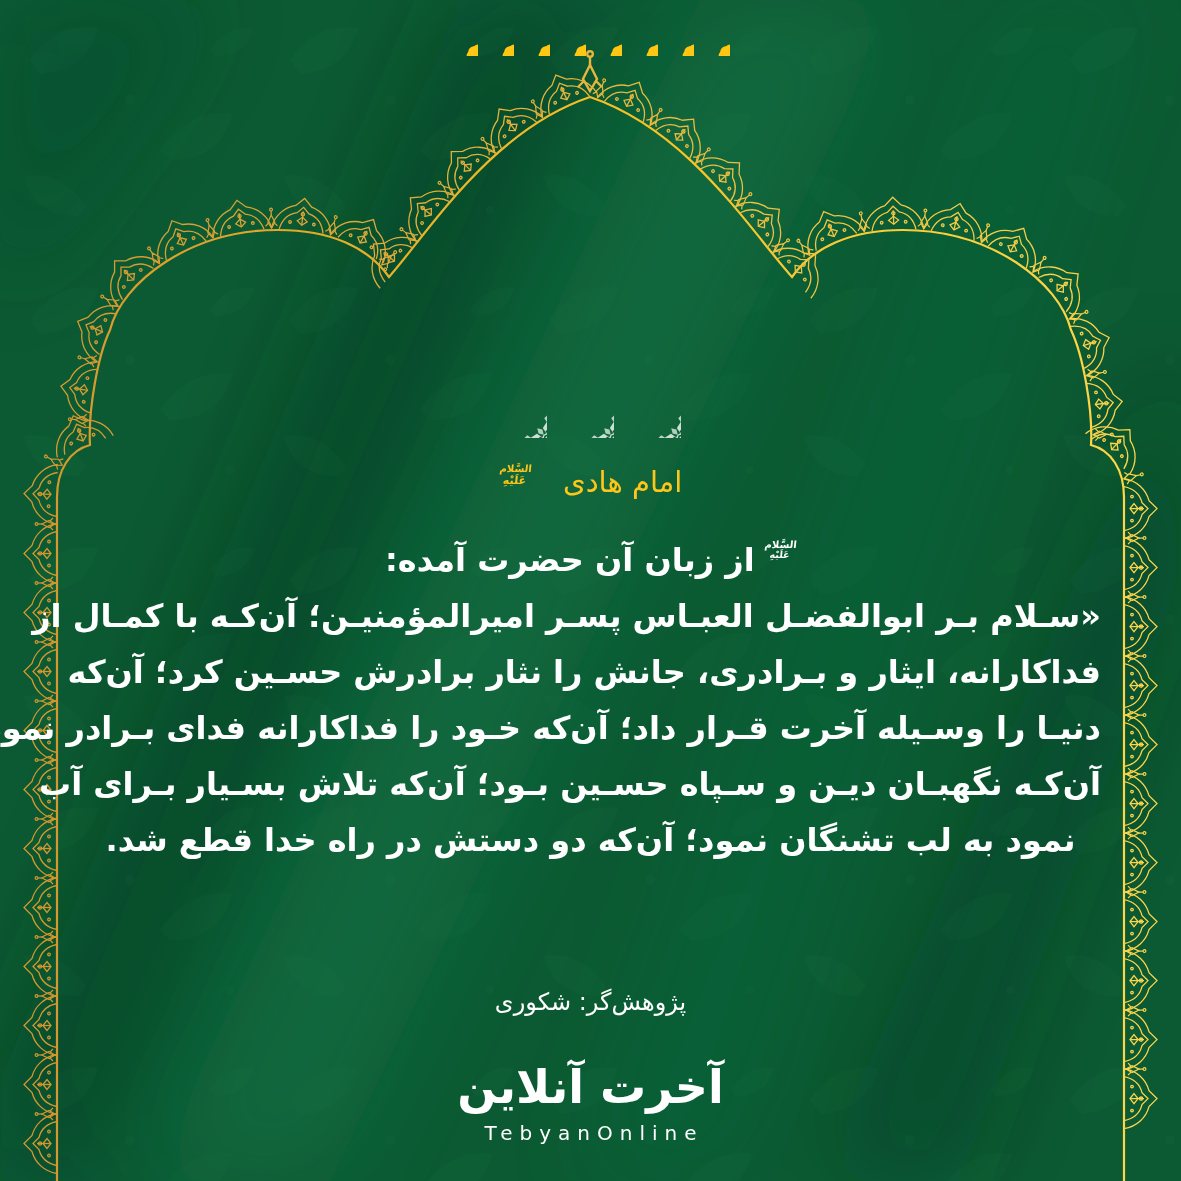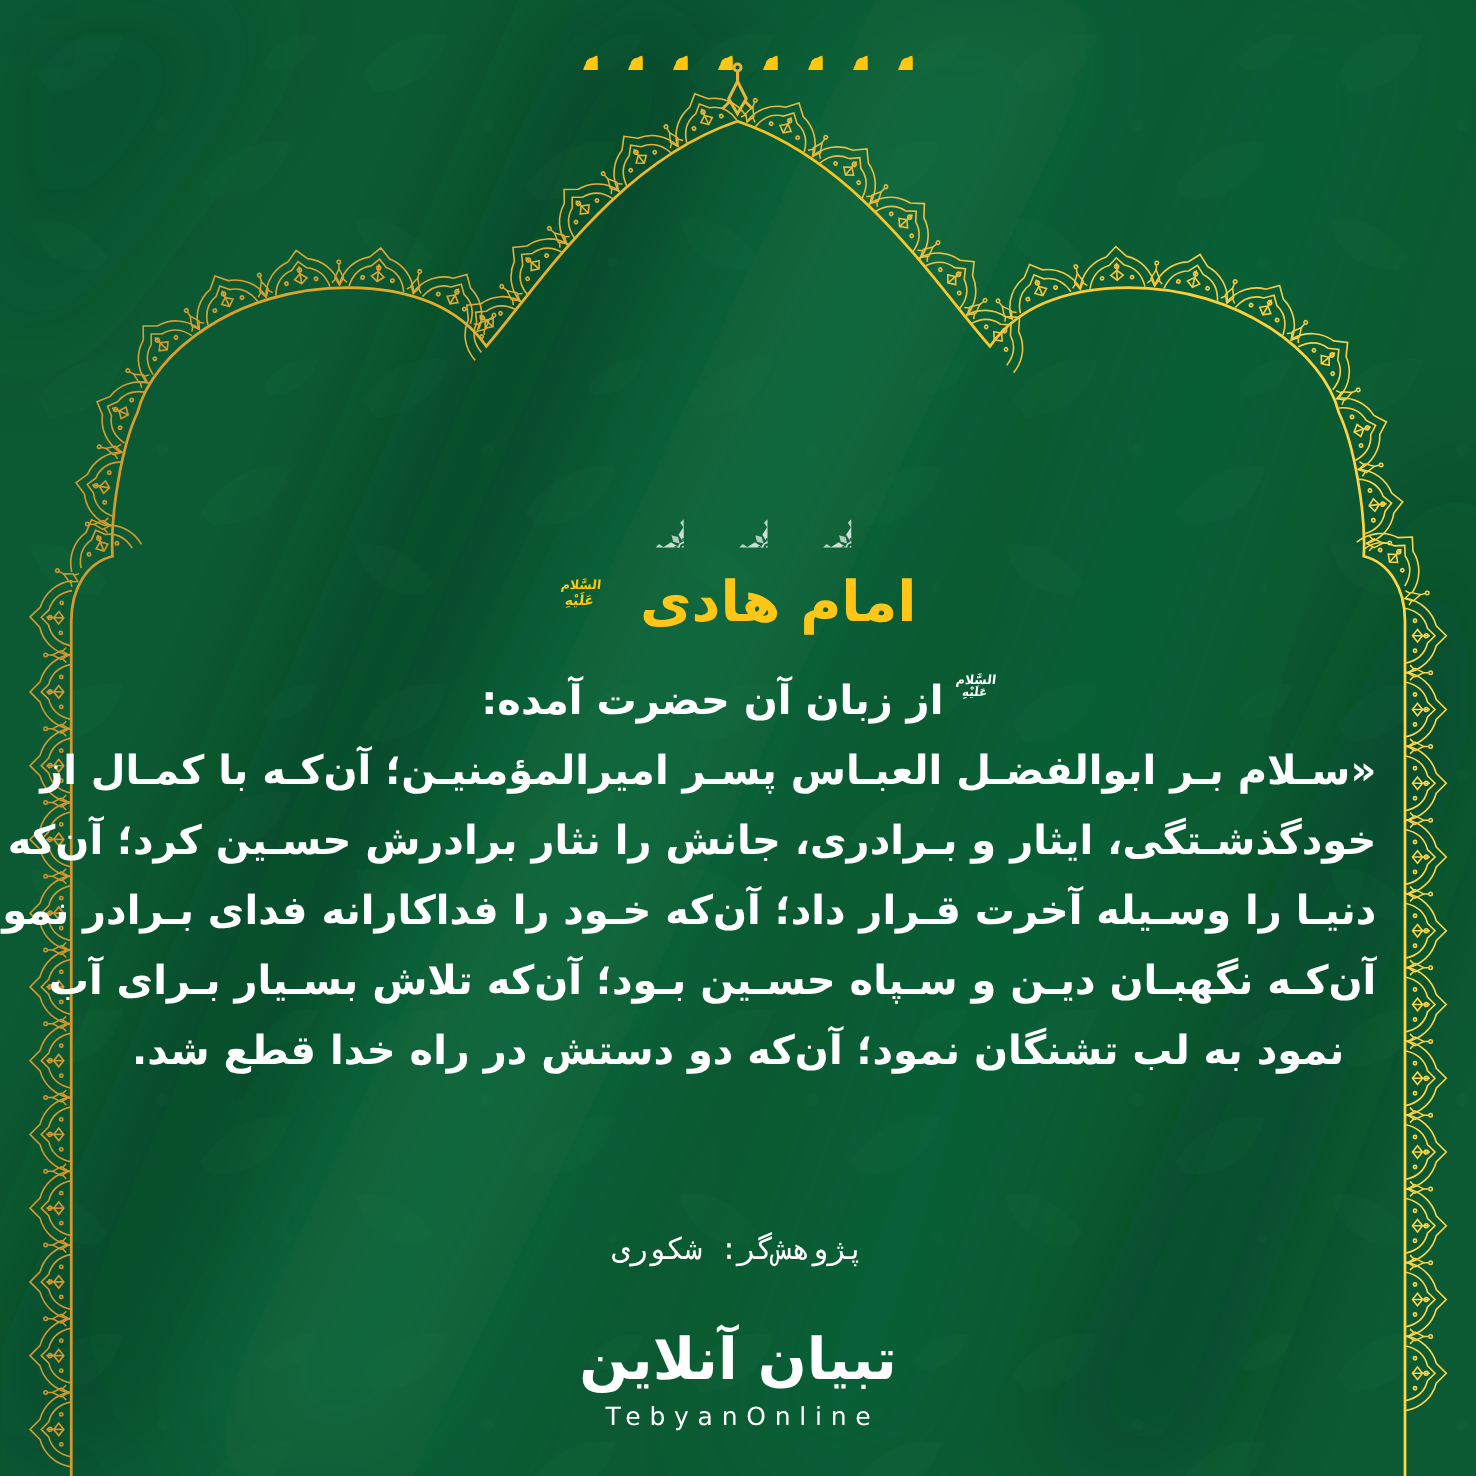--- a/index.html
+++ b/index.html
@@ -15,34 +15,34 @@
 
   .row-center{position:absolute;left:0;right:0;display:flex;justify-content:center;align-items:center;}
 
   #rosette-row{top:29px;gap:9px;}
   #rosette-row svg{width:27px;height:27px;display:block;}
 
   #divider-row{top:392px;gap:21px;opacity:.85;}
   #divider-row svg{width:46px;height:46px;display:block;}
 
   .title-row{top:456px;direction:rtl;gap:12px;color:#ffc61a;}
-  .title-name{font-size:45px;font-weight:bold;line-height:52px;margin-left:20px;}
+  .title-name{font-size:29px;font-weight:normal;line-height:52px;margin-left:20px;}
   .salawat{display:inline-flex;flex-direction:column;align-items:center;
            font-size:11px;line-height:11.5px;font-weight:bold;transform:translateY(-8px) skewX(-6deg);}
   .salawat .s-top{font-size:10px;}
 
   .quote{position:absolute;left:80px;width:1021px;top:532px;direction:rtl;text-align:center;
          color:#ffffff;font-weight:bold;font-size:32px;line-height:56px;}
   .quote .qline{white-space:nowrap;}
   .intro-line{display:flex;justify-content:center;align-items:center;gap:9px;direction:rtl;}
   .intro-line .salawat{font-size:9.5px;line-height:10px;transform:translateY(-10px) skewX(-6deg);}
 
   .citation{color:#ffc61a;font-size:26px;line-height:40px;font-weight:bold;white-space:nowrap;}
 
-  .researcher{top:988px;color:#ffffff;font-size:24px;line-height:28px;font-weight:normal;direction:rtl;font-family:Liberation Mono, monospace;}
+  .researcher{top:988px;color:#ffffff;font-size:24px;line-height:28px;font-weight:normal;direction:rtl;}
 
   .logo{top:1056px;flex-direction:column;color:#ffffff;}
   .logo-fa{font-size:46px;line-height:62px;font-weight:bold;direction:rtl;}
   .logo-en{font-size:20px;line-height:30px;letter-spacing:7px;font-weight:normal;text-indent:7px;text-align:center;}
 </style>
 </head>
 <body>
 
 <svg id="bg-silk" class="layer" viewBox="0 0 1181 1181" aria-hidden="true">
   <defs>
@@ -286,26 +286,26 @@
 
   <div class="quote">
     <div class="qline intro-line">
       <span class="salawat">
         <span class="s-top">السَّلام</span>
         <span class="s-bottom">عَلَیْهِ</span>
       </span>
       <span>از زبان آن حضرت آمده:</span>
     </div>
     <div class="qline">«سـلام بـر ابوالفضـل العبـاس پسـر امیرالمؤمنیـن؛ آن‌کـه با کمـال از</div>
-    <div class="qline">خودگذشـتگی، ایثار و بـرادری، جانش را نثار برادرش حسـین کرد؛ آن‌که</div>
+    <div class="qline">فداکارانه، ایثار و بـرادری، جانش را نثار برادرش حسـین کرد؛ آن‌که</div>
     <div class="qline">دنیـا را وسـیله آخرت قـرار داد؛ آن‌که خـود را فداکارانه فدای بـرادر نمود؛</div>
     <div class="qline">آن‌کـه نگهبـان دیـن و سـپاه حسـین بـود؛ آن‌که تلاش بسـیار بـرای آب</div>
     <div class="qline">نمود به لب تشنگان نمود؛ آن‌که دو دستش در راه خدا قطع شد.</div>
   </div>
 
   <div class="researcher row-center">پژوهش‌گر: شکوری</div>
 
   <div class="logo row-center">
-    <div class="logo-fa">تبیان آنلاین</div>
+    <div class="logo-fa">آخرت آنلاین</div>
     <div class="logo-en">TebyanOnline</div>
   </div>
 
 </div>
 
 </body></html>

